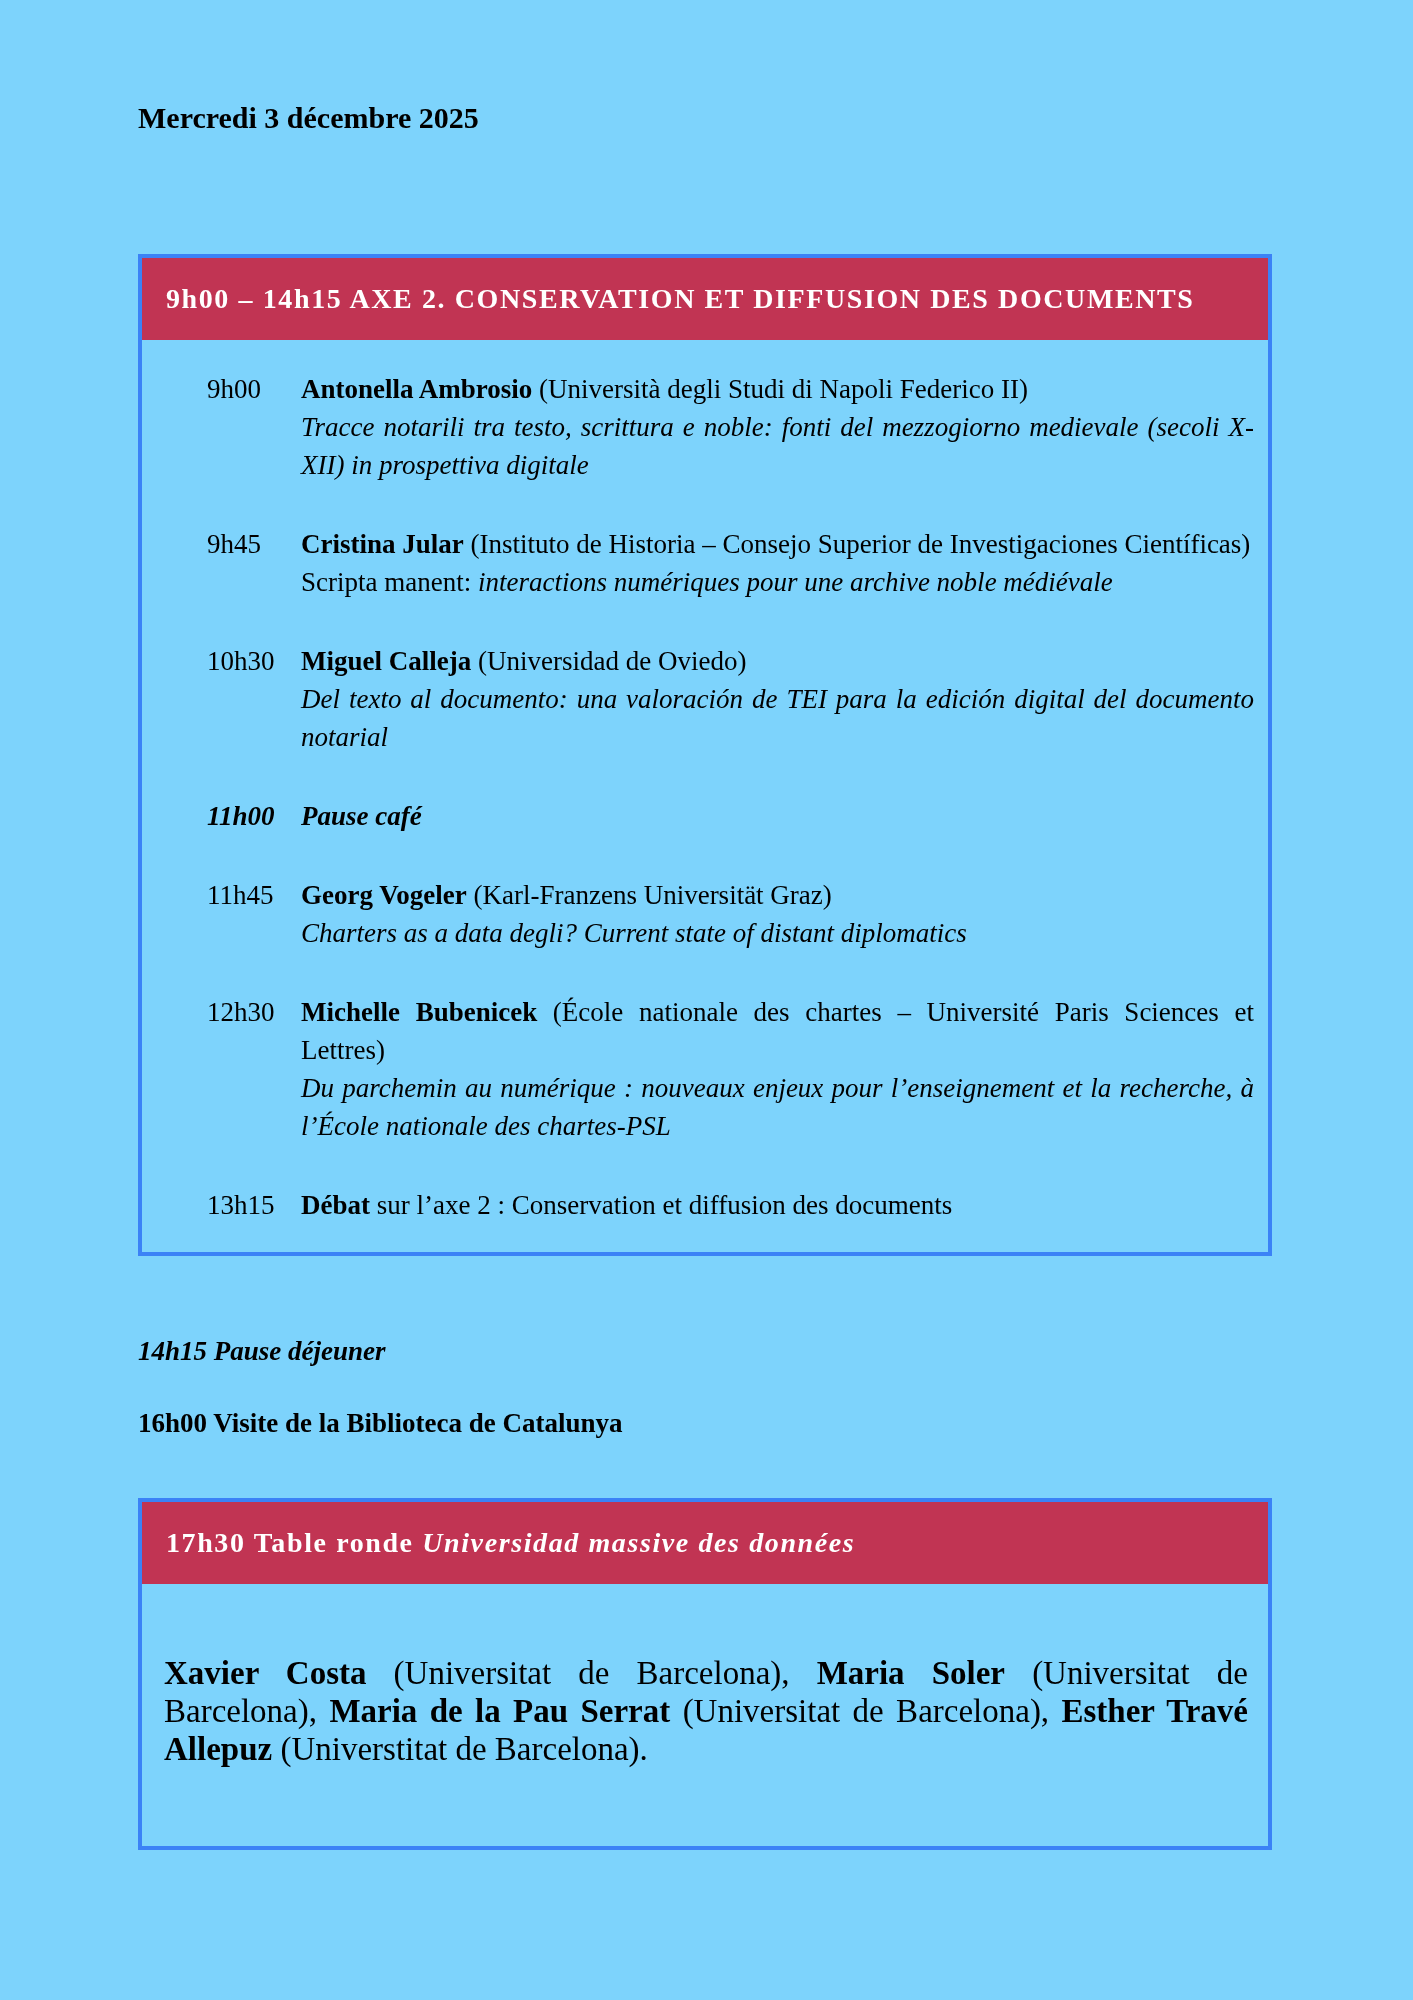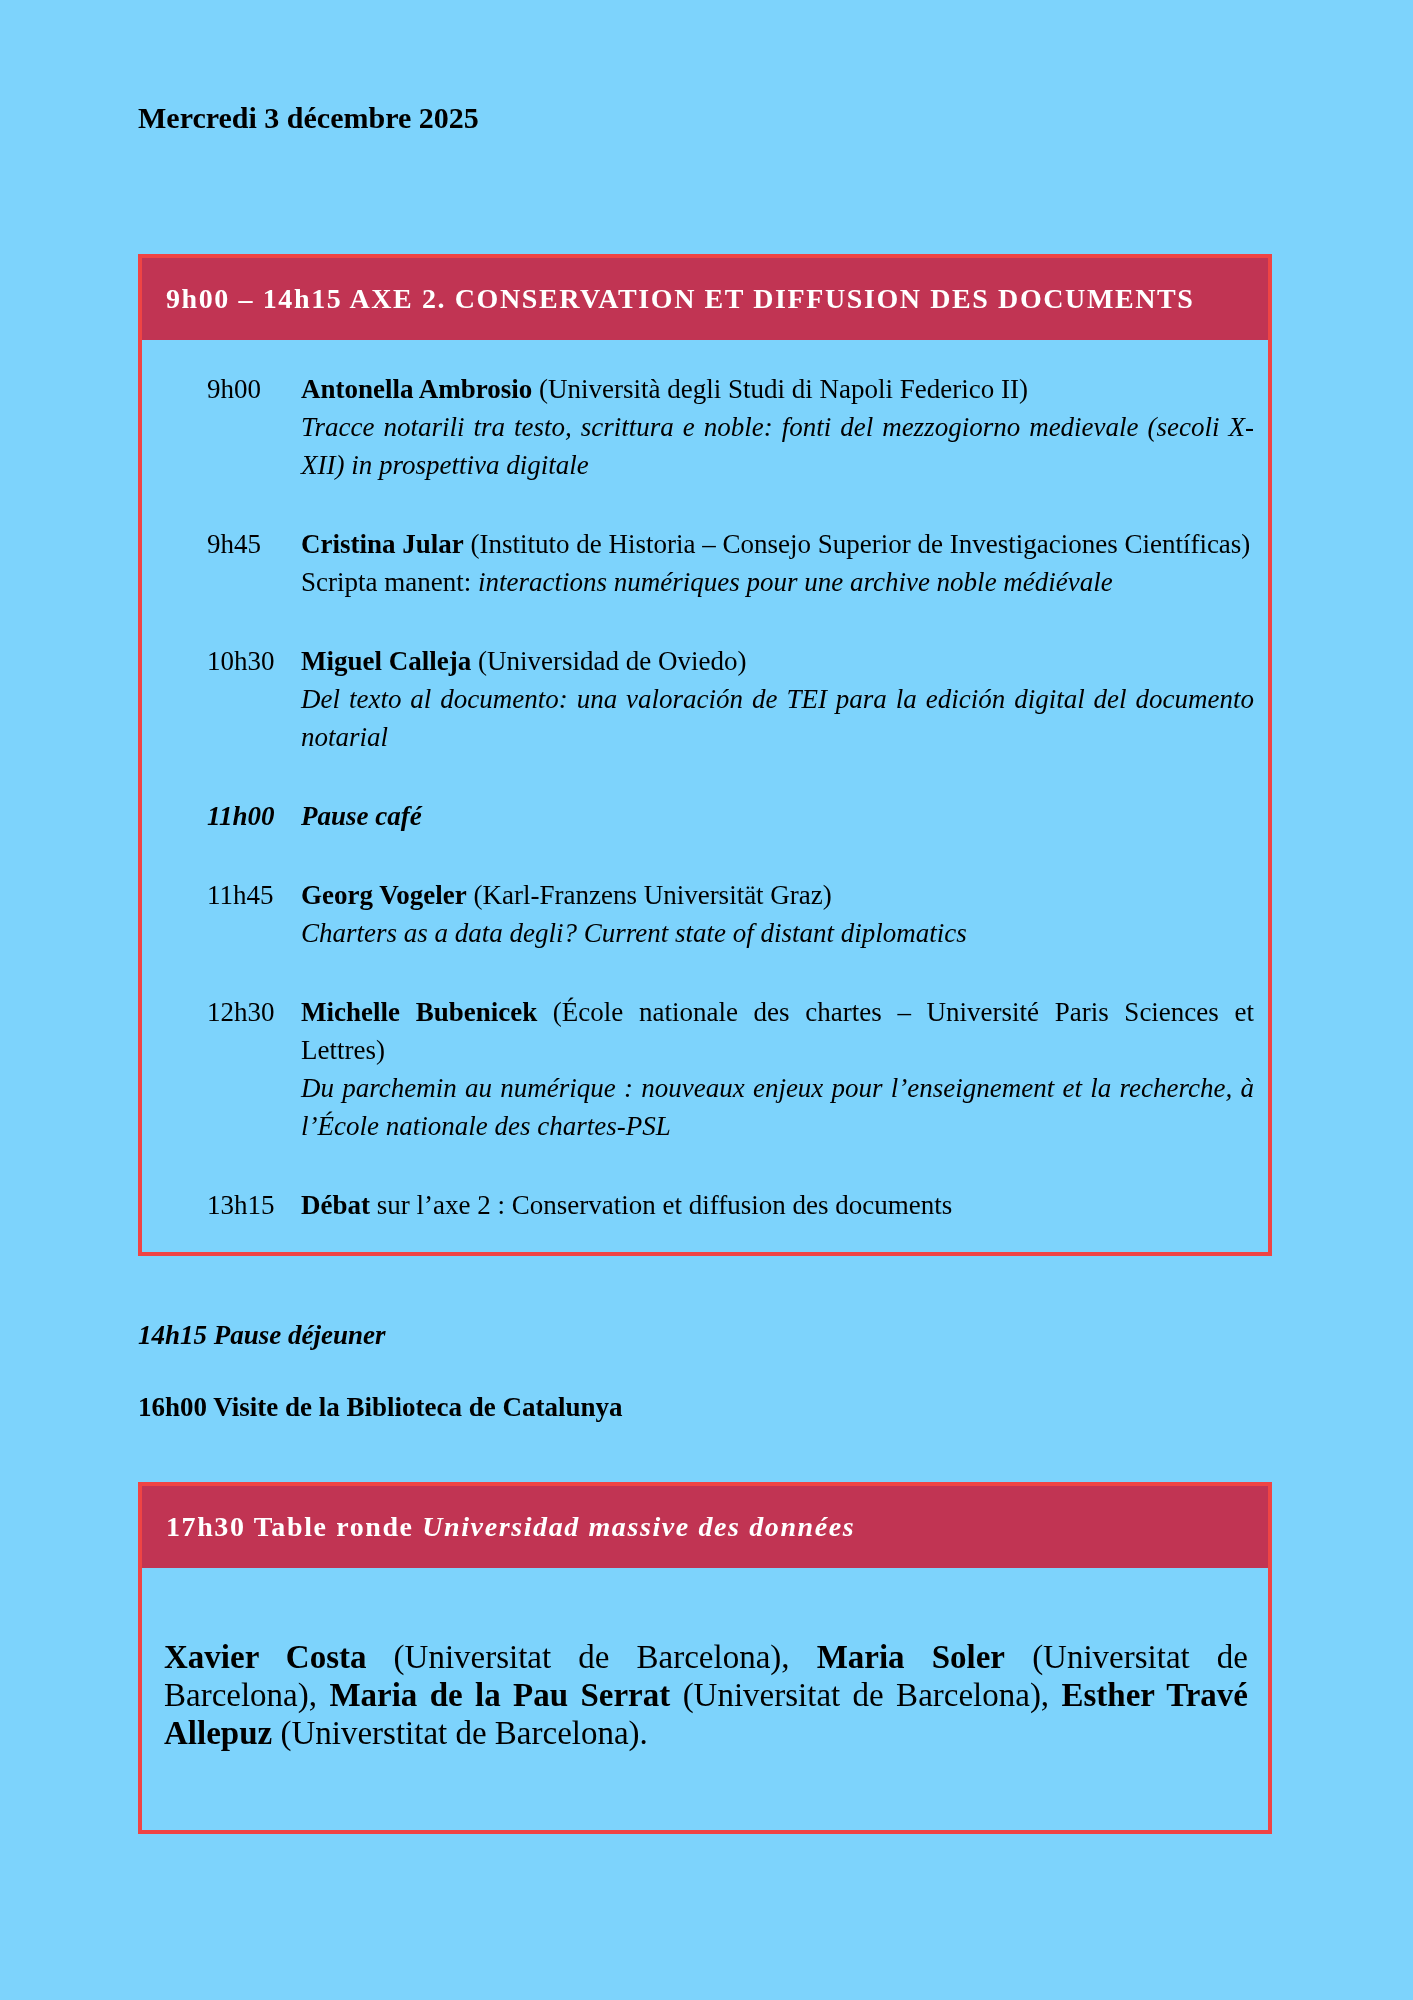--- a/index.html
+++ b/index.html
@@ -15,21 +15,21 @@
     overflow: hidden;
   }
   .date-heading {
     margin: 0;
     font-size: 30px;
     line-height: 36px;
     font-weight: bold;
   }
   .session-box {
     margin-top: 118px;
-    border: 4px solid #ef4444;
+    border: 4px solid #3b82f6;
   }
   .banner {
     background: var(--banner-red, #C13453);
     color: #ffffff;
     font-weight: bold;
     font-size: 28px;
     line-height: 34px;
     letter-spacing: 1.6px;
     padding: 24px 10px 24px 24px;
   }
@@ -53,21 +53,21 @@
   }
   .b  { font-weight: bold; }
   .bi { font-weight: bold; font-style: italic; }
   .line-title { font-style: italic; }
   .line-title .rom { font-style: normal; }
   .standalone {
     margin: 0;
     font-size: 27px;
     line-height: 38px;
   }
-  .lunch { margin-top: 60px; font-weight: bold; font-style: italic; }
+  .lunch { margin-top: 76px; font-weight: bold; font-style: italic; }
   .visit { margin-top: 34px; font-weight: bold; }
   .roundtable { margin-top: 56px; }
   .roundtable-body {
     padding: 70px 20px 78px 22px;
     font-size: 33px;
     line-height: 38px;
   }
   .participants {
     margin: 0;
     text-align: justify;

